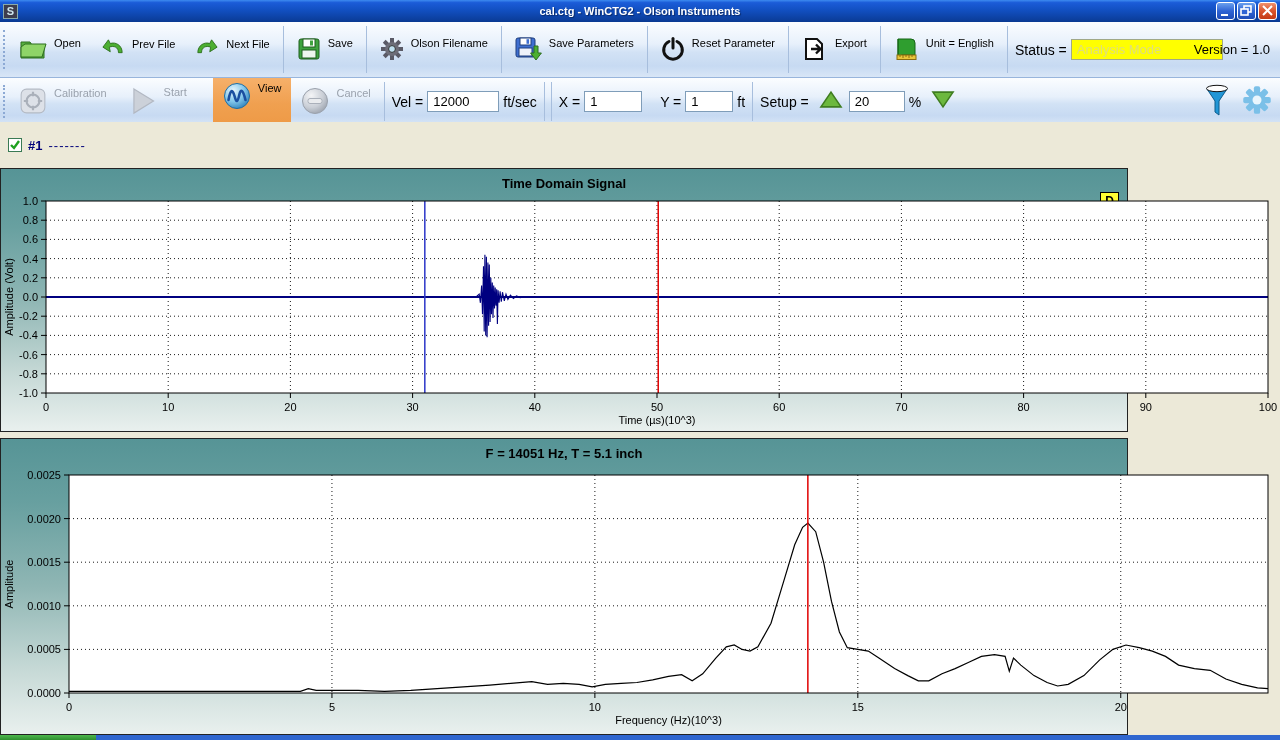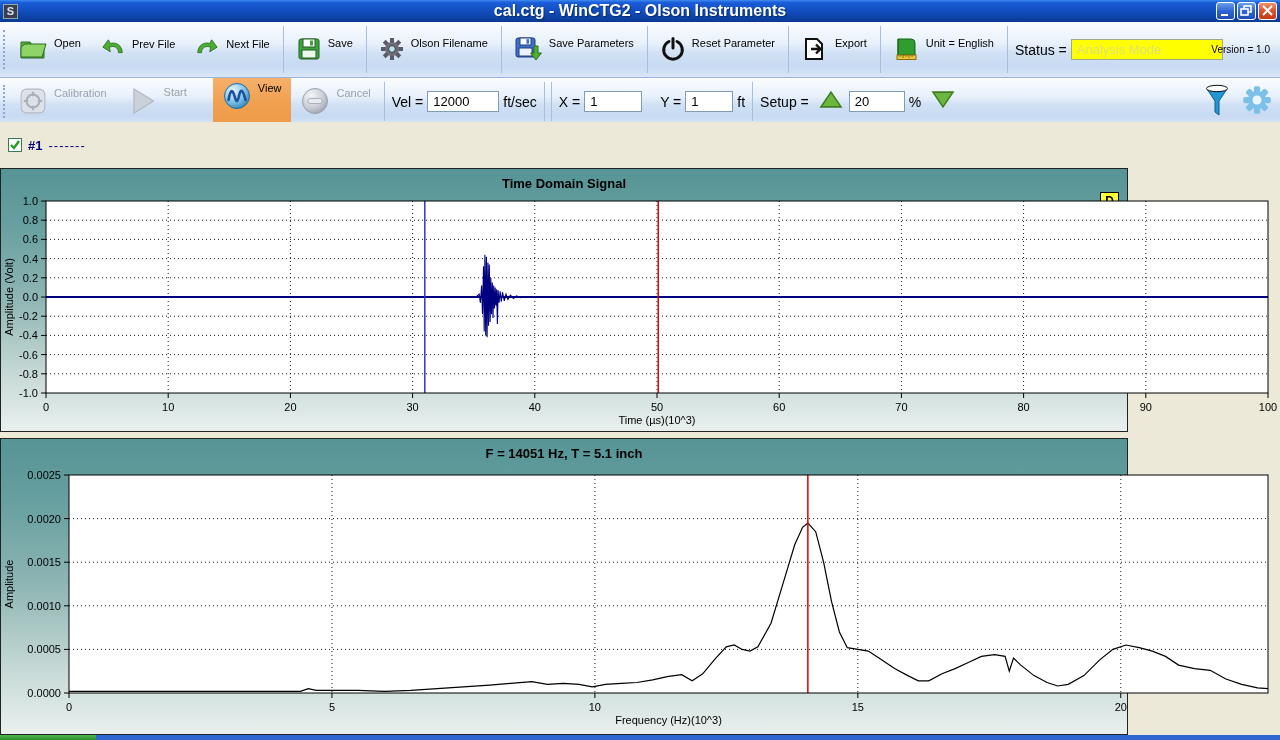--- a/index.html
+++ b/index.html
@@ -7,21 +7,21 @@
   body { font-family:"Liberation Sans", sans-serif; background:#ece9d8; position:relative; }
   #root { position:absolute; inset:0; width:1280px; height:740px; background:#ece9d8; }
 
   
   .titlebar { position:absolute; left:0; top:0; width:1280px; height:22px;
     background:linear-gradient(180deg,#3d8bf0 0%,#1b5cd8 12%,#1250c2 45%,#0c3f9e 88%,#0a3a92 100%);
     display:flex; align-items:center; }
   .titlebar .appicon { width:15px; height:15px; margin-left:3px; background:#3d3d4d; border:1px solid #8aa;
     color:#cfe6ee; font-size:11px; font-weight:bold; display:flex; align-items:center; justify-content:center; }
   .titlebar .title { position:absolute; left:0; right:0; text-align:center; color:#fff; font-weight:bold;
-    font-size:16px; text-shadow:1px 1px 1px #0a2a6a; pointer-events:none; }
+    font-size:11px; text-shadow:1px 1px 1px #0a2a6a; pointer-events:none; }
   .winbtns { position:absolute; right:3px; top:2px; display:flex; gap:2px; }
   .winbtn { width:19px; height:18px; border:1px solid #fff; border-radius:3px; color:#fff;
     font-size:11px; line-height:15px; text-align:center;
     background:linear-gradient(180deg,#6aa0ee 0%,#2f64d4 50%,#1e4cb8 100%); cursor:default; }
   .winbtn.close { background:linear-gradient(180deg,#f0926e 0%,#d9542c 50%,#c43a14 100%); }
   .winbtn svg { display:block; margin:2px auto; }
 
   
   .toolbar { position:absolute; left:0; width:1280px;
     background:linear-gradient(180deg,#fbfdff 0%,#e7f0fb 40%,#d2e2f5 55%,#c7daf2 80%,#d8e6f7 100%);
@@ -31,21 +31,21 @@
   .grip { height:70%; border-left:2px dotted #8ca9d4; margin:0 4px 0 3px; }
   .vsep { width:1px; align-self:stretch; margin:4px 3px; background:#a7bedd; }
   .tbtn { display:flex; align-items:flex-start; gap:7px; padding:4px 10px; font-size:11px; color:#000;
     white-space:nowrap; cursor:default; }
   .tbtn.disabled { color:#9aa2ad; }
   .tbtn.active-view { background:linear-gradient(180deg,#f6b06a 0%,#f0a050 55%,#ee9a46 100%); height:100%;margin-left:16px; }
   .tlabel { font-size:14px; color:#000; white-space:nowrap; padding:0 4px; }
   .tinput { height:21px; border:1px solid #7f9db9; background:#fff; font-size:13px; padding:1px 5px;
     font-family:"Liberation Sans",sans-serif; }
   .status-input { width:152px; background:#ffff00; color:#dede7c; border:1px solid #a0a888; }
-  .version { position:absolute; right:10px; font-size:10px; color:#000; }
+  .version { position:absolute; right:10px; font-size:13px; color:#000; }
   .tool-right { position:absolute; right:8px; display:flex; align-items:center; gap:12px; }
 
   
   .channel-row { position:absolute; left:0; top:122px; width:1280px; height:46px; background:#ece9d8;
     display:flex; align-items:center; padding-left:8px; gap:6px; }
   .cb { width:14px; height:14px; border:1px solid #3a7a54; background:#fff; display:flex;
     align-items:center; justify-content:center; }
   .channel-label { color:#00007a; font-size:13px; font-weight:bold; }
   .channel-dashes { color:#00007a; font-size:13px; letter-spacing:1px; }
 

